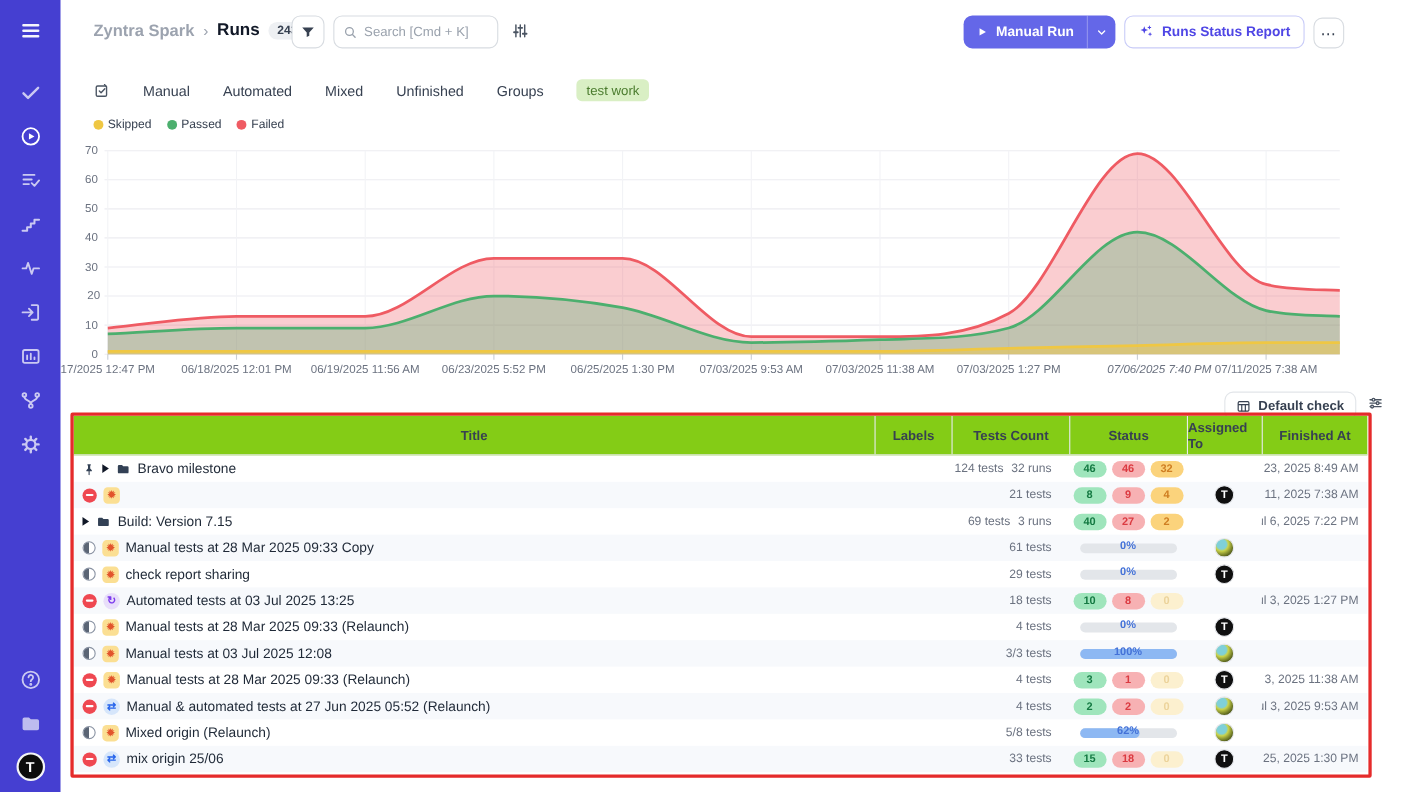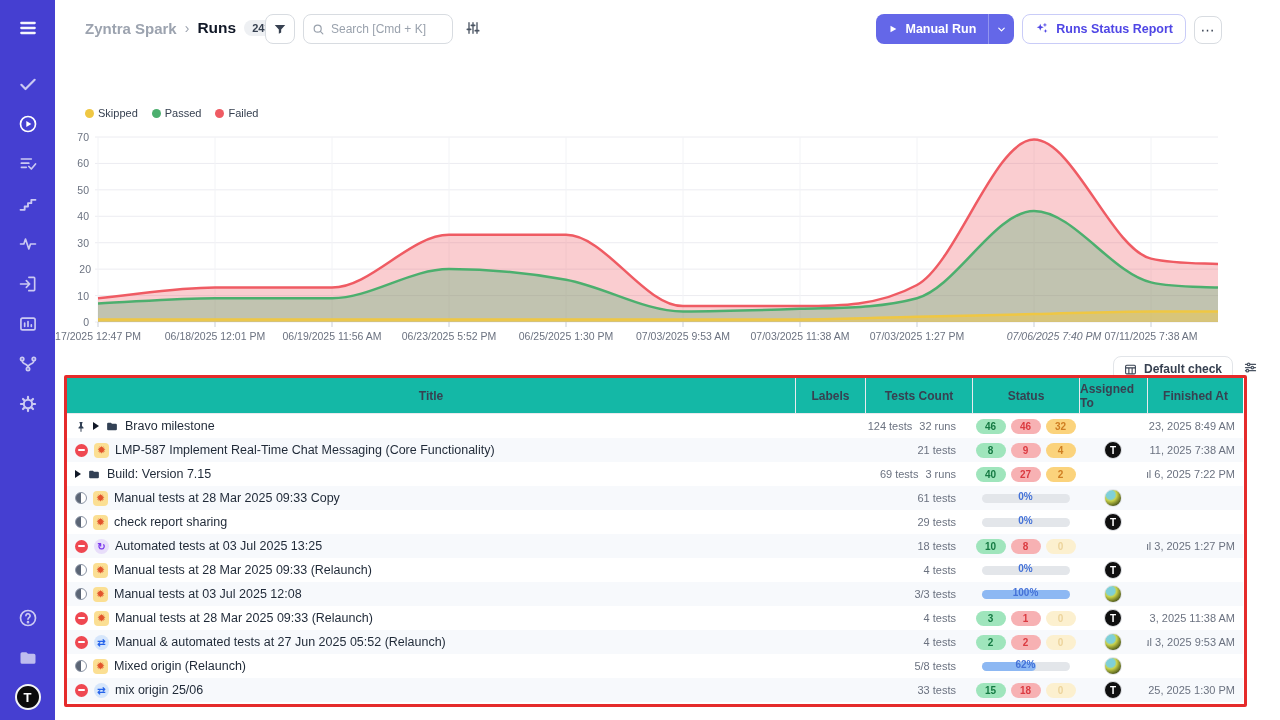--- a/index.html
+++ b/index.html
@@ -64,21 +64,21 @@
   
   .viewbar { position:absolute; right:22px; top:356px; display:flex; align-items:center; gap:10px; }
   .view-btn { display:flex; align-items:center; gap:7px; height:26px; padding:0 10px; background:#fff;
     border:1px solid #e2e5e9; border-radius:8px; font-size:12px; font-weight:600; color:#374151; cursor:pointer; }
 
   
   .annotation-box { position:absolute; left:64px; top:375px; width:1183px; height:332px;
     border:3px solid #e52b2b; border-radius:2px; z-index:6; pointer-events:none; }
   .runs-table { position:absolute; left:67px; top:378px; width:1176px; }
   .t-head { display:grid; grid-template-columns:728px 70px 107px 107px 68px 96px; height:36px;
-    background:#14b8a6; border-bottom:1px solid #e8eaee; }
+    background:#84cc16; border-bottom:1px solid #e8eaee; }
   .th { display:flex; align-items:center; justify-content:center; font-size:12px; font-weight:700;
     color:#374151; border-left:1px solid #e8eaee; }
   .th:first-child { border-left:none; }
   .t-row { display:grid; grid-template-columns:728px 70px 107px 107px 68px 96px; height:24px; cursor:pointer; }
   .t-row.alt { background:#f7f9fc; }
   .cell { display:flex; align-items:center; overflow:hidden; }
   .c-title { gap:6px; padding-left:8px; font-size:12.5px; color:#1f2937; white-space:nowrap; }
   .c-title.group { font-weight:400;text-align:right; }
   .c-tests { justify-content:flex-end; padding-right:16px; font-size:11px; color:#6b7280; gap:7px; white-space:nowrap; }
   .c-status { justify-content:center; gap:5px; }
@@ -239,20 +239,37 @@
             <path d="M9 3l1.6 4.4L15 9l-4.4 1.6L9 15l-1.6-4.4L3 9l4.4-1.6z"></path>
             <path d="M18 12l.9 2.6L21.5 15.5l-2.6.9L18 19l-.9-2.6-2.6-.9 2.6-.9z"></path>
             <path d="M17 3v4M15 5h4" stroke="currentColor" stroke-width="1.6" fill="none" stroke-linecap="round"></path>
           </svg>
         <span>Runs Status Report</span>
       </div>
       <div class="icon-btn more-btn">⋯</div>
     </div>
   </header>
 
+  <div class="tabsrow">
+    <span class="bulk-icon">
+      <svg width="15" height="15" viewBox="0 0 24 24" fill="none" stroke="currentColor" stroke-width="2" stroke-linecap="round" stroke-linejoin="round">
+          <rect x="4" y="5" width="15" height="15" rx="2"></rect>
+          <path d="M8.5 12.5l2.5 2.5 5.5-6"></path>
+          <path d="M16 3l3 3" stroke-width="1.8"></path>
+        </svg>
+    </span>
+    <span id="tabs-host" style="display:flex;gap:30px;align-items:center;">
+        <span class="tab">Manual</span>
+        <span class="tab">Automated</span>
+        <span class="tab">Mixed</span>
+        <span class="tab">Unfinished</span>
+        <span class="tab">Groups</span>
+      </span>
+    <span class="tag-chip">test work</span>
+  </div>
 
   <div class="legend" id="legend-host">
       <span class="legend-item">
         <span class="legend-dot" style="background:#efc743"></span>
         <span>Skipped</span>
       </span>
       <span class="legend-item">
         <span class="legend-dot" style="background:#4caf6e"></span>
         <span>Passed</span>
       </span>
@@ -375,21 +392,20 @@
             <span class="pill pill-fail">46</span>
             <span class="pill pill-skip">32</span>
           </div>
           <div class="cell c-assignee"></div>
           <div class="cell c-finished">May 23, 2025 8:49 AM</div>
         </div>
         <div class="t-row alt">
           <div class="cell c-title">
             <span class="status-dot st-failed"></span>
             <span class="type-chip type-manual">✹</span>
-            <span>LMP-587 Implement Real-Time Chat Messaging (Core Functionality)</span>
           </div>
           <div class="cell"></div>
           <div class="cell c-tests">
             <span>21 tests</span>
           </div>
           <div class="cell c-status">
             <span class="pill pill-pass">8</span>
             <span class="pill pill-fail">9</span>
             <span class="pill pill-skip">4</span>
           </div>

